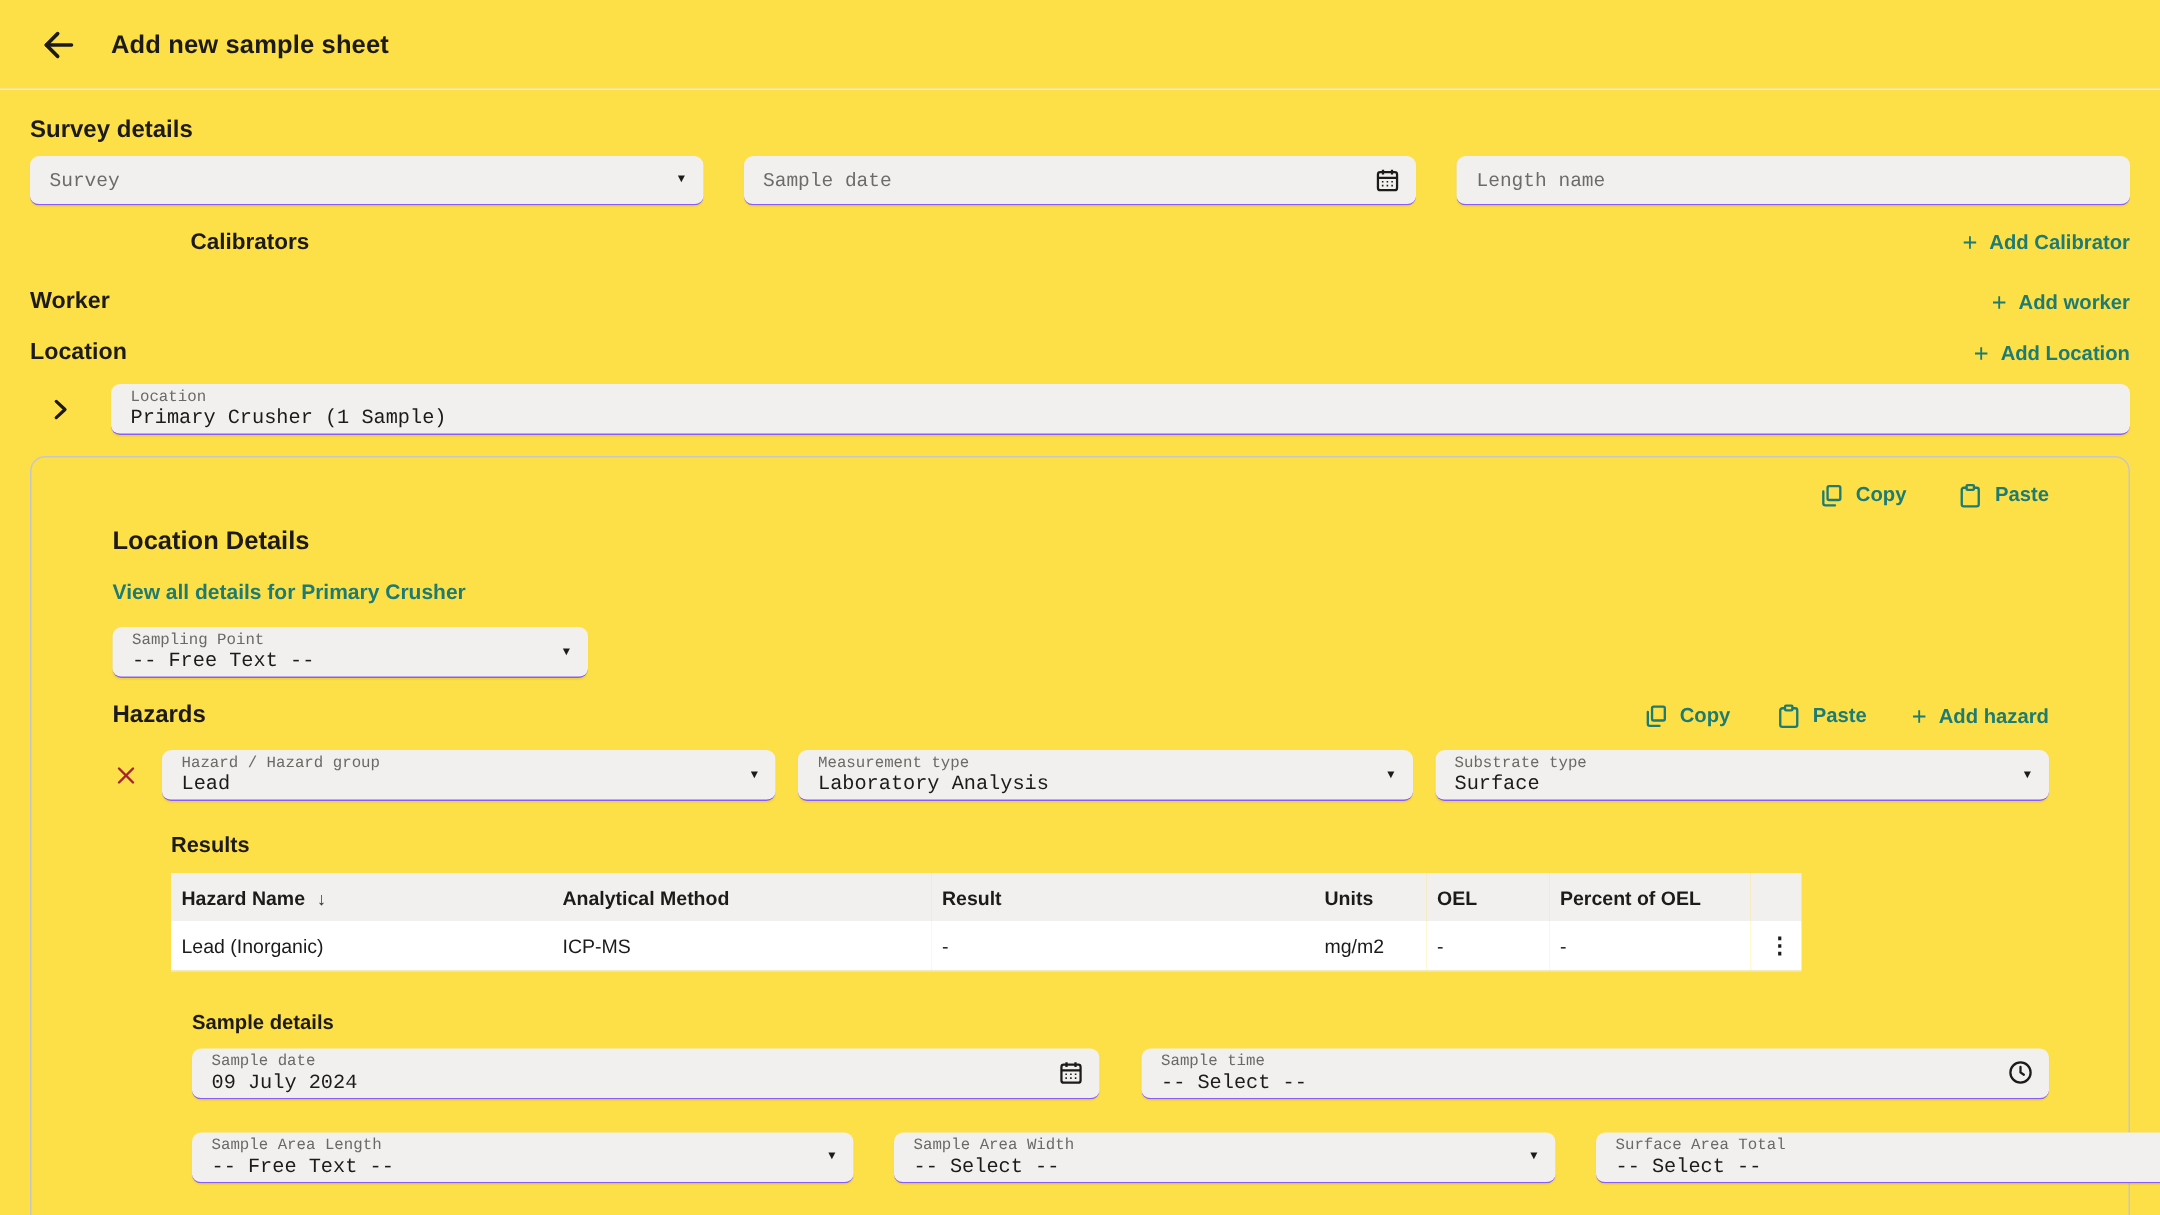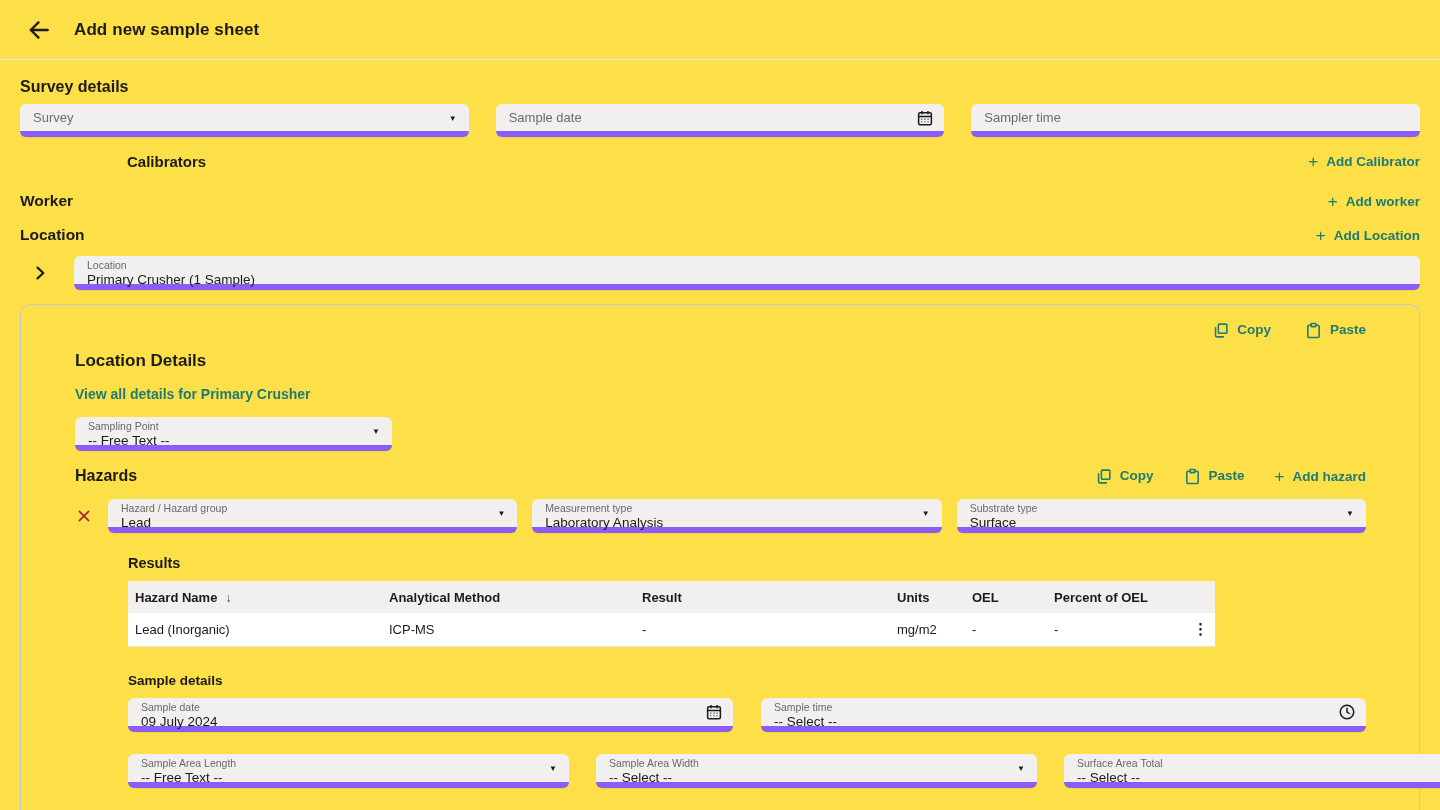--- a/index.html
+++ b/index.html
@@ -10,22 +10,22 @@
   
   .app-header { height:60px; display:flex; align-items:center; padding:0 20px; border-bottom:1px solid #e9e7e4; }
   .back-btn { background:none; border:none; cursor:pointer; width:34px; height:34px; display:flex; align-items:center; justify-content:center; margin-left:2px; }
   .page-title { font-size:17px; font-weight:700; margin-left:18px; letter-spacing:.1px; }
 
   main { padding:0 20px; }
 
   h2.sec { font-size:16px; font-weight:700; margin-top:18px; }
 
   
-  .field { position:relative; background:#f1f0ee; border-radius:6px; border-bottom:6px solid #8b5cf6;
-           box-shadow:0 1px 1px rgba(0,0,0,.06); }
+  .field { position:relative; background:#f1f0ee; border-radius:6px; border-bottom:1px solid #8b5cf6;
+           box-shadow:0 1px 1px rgba(0,0,0,.06);font-family:Liberation Mono, monospace; }
   .field.single { height:33px; display:flex; align-items:center; padding:0 34px 0 13px; }
   .field .placeholder { font-size:13px; color:#6d6b68; }
   .field.two-line { height:34px; padding:3px 34px 0 13px; display:flex; flex-direction:column; justify-content:flex-start; }
   .field .flabel { font-size:10.5px; color:#6b6965; line-height:13px; white-space:nowrap; }
   .field .fvalue { font-size:13.5px; color:#1c1b1a; line-height:16px; white-space:nowrap; }
   .caret { position:absolute; right:12px; top:50%; transform:translateY(-50%); font-size:8px; color:#1c1b1a; }
   .field-icon { position:absolute; right:10px; top:50%; transform:translateY(-50%); display:flex; }
 
   .row3 { display:flex; gap:27px; margin-top:8px; }
   .row3 .field { flex:1; }
@@ -59,21 +59,21 @@
 
   .hazards-head { display:flex; align-items:flex-end; justify-content:space-between; margin-top:16px; }
   .hazards-head h3 { font-size:16px; font-weight:700;text-align:right; }
   .hazards-head .actions { display:flex; gap:30px; align-items:center; }
 
   .hazard-row { display:flex; align-items:center; margin-top:14px; gap:15px; }
   .x-btn { background:none; border:none; cursor:pointer; width:18px; height:18px; display:flex; align-items:center; justify-content:center; margin-right:0; }
   .hazard-row .field { flex:1; }
 
   
-  .results { margin-left:53px; }
+  .results { margin-left:39px; }
   .results h4 { font-size:14.5px; font-weight:700; margin-top:22px; }
   table.results-table { border-collapse:collapse; table-layout:fixed; width:1087px; margin-top:10px; }
   table.results-table th { background:#f1f0ef; text-align:left; font-size:13px; font-weight:700; height:32px; padding:0 7px; }
   table.results-table td { font-size:13px; height:33px; padding:0 7px; border-bottom:1px solid #e4e2df; background:#fff; }
   .sort-arrow { font-size:12px; color:#3a3936; margin-left:8px; font-weight:400; }
   .kebab-btn { background:none; border:none; cursor:pointer; font-size:15px; font-weight:700; color:#1c1b1a; letter-spacing:0; line-height:1; }
 
   
   .sample-details { margin-left:53px; }
   .sample-details h4 { font-size:13.5px; font-weight:700; margin-top:26px; }
@@ -124,21 +124,21 @@
                 <line x1="11.2" y1="13.5" x2="12.6" y2="13.5"></line>
                 <line x1="15.4" y1="13.5" x2="16.8" y2="13.5"></line>
                 <line x1="7" y1="17" x2="8.4" y2="17"></line>
                 <line x1="11.2" y1="17" x2="12.6" y2="17"></line>
                 <line x1="15.4" y1="17" x2="16.8" y2="17"></line>
               </g>
             </svg>
         </span>
       </div>
       <div class="field single">
-        <span class="placeholder">Sampler time</span>
+        <span class="placeholder">Length name</span>
       </div>
     </div>
 
     <div class="sec-row calib">
       <span class="sub-head">Calibrators</span>
       <button class="add-link">
         <span class="plus">+</span>
         <span>Add Calibrator</span>
       </button>
     </div>

